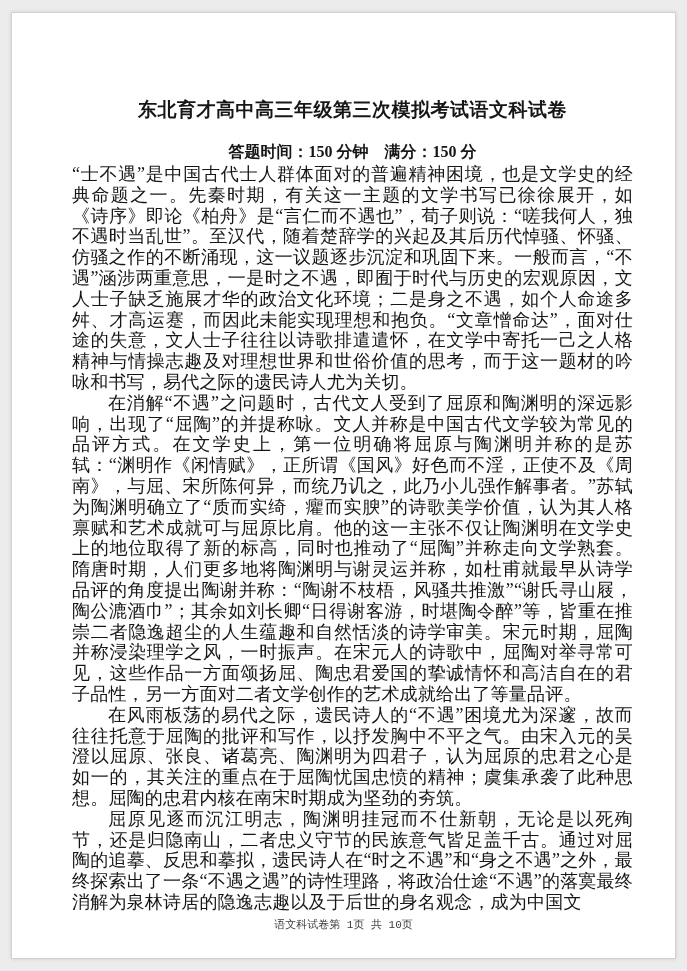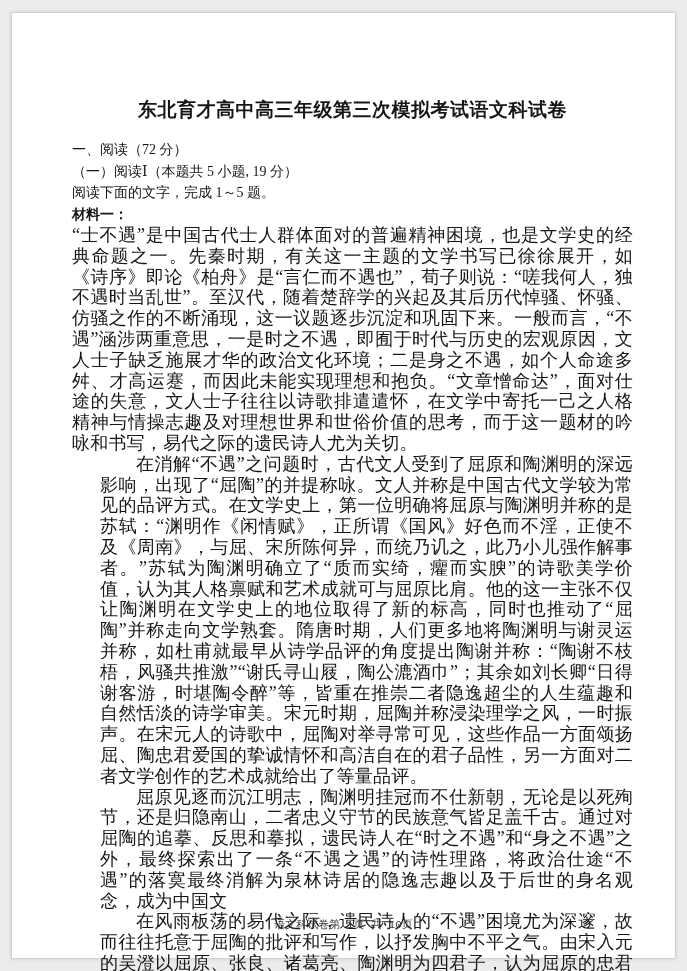--- a/index.html
+++ b/index.html
@@ -51,53 +51,48 @@
     font-weight: bold;
     line-height: 21.5px;
   }
   .body-para {
     margin: 0;
     font-size: 18px;
     line-height: 20.8px;
     text-align: justify;
     letter-spacing: 0.2px;
   }
-  .indent { text-indent: 2em; margin-left: 28px; }
+  .indent { text-indent: 2em; }
   .footer {
     position: absolute;
     bottom: 26px;
     left: 0;
     right: 0;
     text-align: center;
     font-size: 11px;
     color: #3a3a3a;
     font-family: Liberation Mono, monospace;
   }
 </style>
 </head>
 <body>
 
 <div class="page">
   <div class="content">
 
     <h1 class="title">东北育才高中高三年级第三次模拟考试语文科试卷</h1>
 
+    <div class="meta">答题时间：150 分钟　满分：150 分</div>
 
 
-    <div class="headings">
-      <div class="heading">一、阅读（72 分）</div>
-      <div class="heading">（一）阅读Ⅰ（本题共 5 小题, 19 分）</div>
-      <div class="instruction">阅读下面的文字，完成 1～5 题。</div>
-      <div class="material-label">材料一：</div>
-    </div>
 
     <p class="body-para">“士不遇”是中国古代士人群体面对的普遍精神困境，也是文学史的经典命题之一。先秦时期，有关这一主题的文学书写已徐徐展开，如《诗序》即论《柏舟》是“言仁而不遇也”，荀子则说：“嗟我何人，独不遇时当乱世”。至汉代，随着楚辞学的兴起及其后历代悼骚、怀骚、仿骚之作的不断涌现，这一议题逐步沉淀和巩固下来。一般而言，“不遇”涵涉两重意思，一是时之不遇，即囿于时代与历史的宏观原因，文人士子缺乏施展才华的政治文化环境；二是身之不遇，如个人命途多舛、才高运蹇，而因此未能实现理想和抱负。“文章憎命达”，面对仕途的失意，文人士子往往以诗歌排遣遣怀，在文学中寄托一己之人格精神与情操志趣及对理想世界和世俗价值的思考，而于这一题材的吟咏和书写，易代之际的遗民诗人尤为关切。</p>
 
     <p class="body-para indent">在消解“不遇”之问题时，古代文人受到了屈原和陶渊明的深远影响，出现了“屈陶”的并提称咏。文人并称是中国古代文学较为常见的品评方式。在文学史上，第一位明确将屈原与陶渊明并称的是苏轼：“渊明作《闲情赋》，正所谓《国风》好色而不淫，正使不及《周南》，与屈、宋所陈何异，而统乃讥之，此乃小儿强作解事者。”苏轼为陶渊明确立了“质而实绮，癯而实腴”的诗歌美学价值，认为其人格禀赋和艺术成就可与屈原比肩。他的这一主张不仅让陶渊明在文学史上的地位取得了新的标高，同时也推动了“屈陶”并称走向文学熟套。隋唐时期，人们更多地将陶渊明与谢灵运并称，如杜甫就最早从诗学品评的角度提出陶谢并称：“陶谢不枝梧，风骚共推激”“谢氏寻山屐，陶公漉酒巾”；其余如刘长卿“日得谢客游，时堪陶令醉”等，皆重在推崇二者隐逸超尘的人生蕴趣和自然恬淡的诗学审美。宋元时期，屈陶并称浸染理学之风，一时振声。在宋元人的诗歌中，屈陶对举寻常可见，这些作品一方面颂扬屈、陶忠君爱国的挚诚情怀和高洁自在的君子品性，另一方面对二者文学创作的艺术成就给出了等量品评。</p>
 
+    <p class="body-para indent">在风雨板荡的易代之际，遗民诗人的“不遇”困境尤为深邃，故而往往托意于屈陶的批评和写作，以抒发胸中不平之气。由宋入元的吴澄以屈原、张良、诸葛亮、陶渊明为四君子，认为屈原的忠君之心是如一的，其关注的重点在于屈陶忧国忠愤的精神；虞集承袭了此种思想。屈陶的忠君内核在南宋时期成为坚劲的夯筑。</p>
+
     <p class="body-para indent">屈原见逐而沉江明志，陶渊明挂冠而不仕新朝，无论是以死殉节，还是归隐南山，二者忠义守节的民族意气皆足盖千古。通过对屈陶的追摹、反思和摹拟，遗民诗人在“时之不遇”和“身之不遇”之外，最终探索出了一条“不遇之遇”的诗性理路，将政治仕途“不遇”的落寞最终消解为泉林诗居的隐逸志趣以及于后世的身名观念，成为中国文</p>
-
-    <p class="body-para indent">在风雨板荡的易代之际，遗民诗人的“不遇”困境尤为深邃，故而往往托意于屈陶的批评和写作，以抒发胸中不平之气。由宋入元的吴澄以屈原、张良、诸葛亮、陶渊明为四君子，认为屈原的忠君之心是如一的，其关注的重点在于屈陶忧国忠愤的精神；虞集承袭了此种思想。屈陶的忠君内核在南宋时期成为坚劲的夯筑。</p>
 
   </div>
 
   <div class="footer">语文科试卷第 1页 共 10页</div>
 </div>
 
 </body></html>

